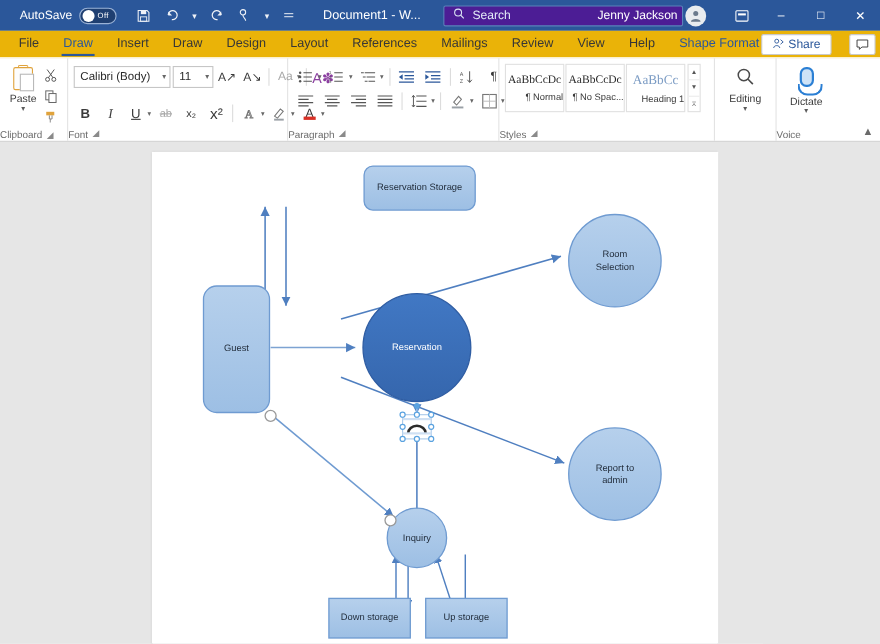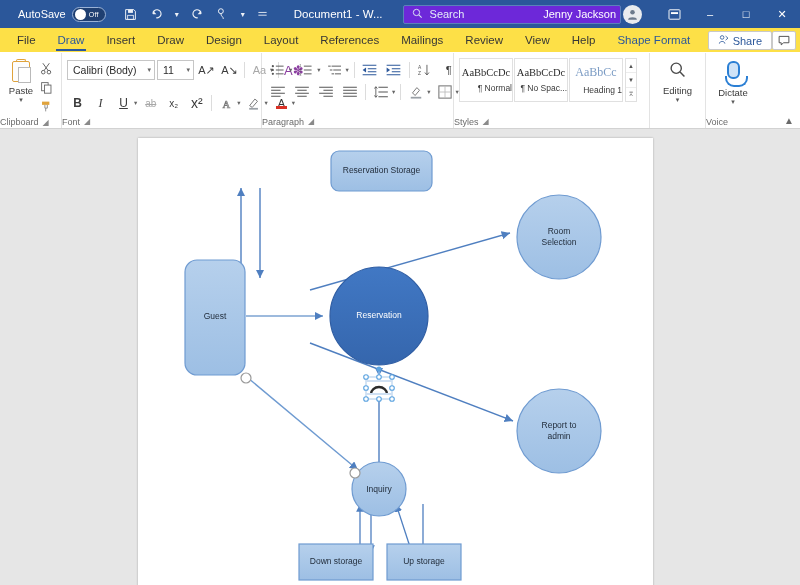--- a/index.html
+++ b/index.html
@@ -45,21 +45,21 @@
     color: #ffffff; font-size: 13px;
     opacity: .92;
   }
   .tb-ico.small { width: 14px; font-size: 8px; }
   .doc-title {
     margin-left: 18px; font-size: 11.5px; color: #ffffff; white-space: nowrap;
   }
   .search-box {
     margin-left: 20px;
     width: 218px; height: 19px;
-    background: #6d28d9;
+    background: #4c1d95;
     border: 1px solid #5b81ba;
     border-radius: 2px;
     display: flex; align-items: center;
     padding-left: 8px; gap: 7px;
   }
   .search-box .sicon { font-size: 10px; color: #dce6f5; }
   .search-box .stext { font-size: 11px; color: #e4ecf8; }
   .tb-right {
     position: absolute; right: 0; top: 0; height: 28px;
     display: flex; align-items: center;
@@ -73,41 +73,41 @@
   }
   .winbtn {
     width: 36px; height: 28px;
     display: flex; align-items: center; justify-content: center;
     color: #ffffff; font-size: 11px;
   }
 
   
   .tabbar {
     height: 25px;
-    background: #fde047;
+    background: #eab308;
     display: flex; align-items: flex-end;
     position: relative;
     border-bottom: 1px solid #ffffff;
   }
   .tab {
     font-size: 11.5px; color: #363636;
     padding: 0 11px; height: 25px;
     display: flex; align-items: center;
     white-space: nowrap;
   }
   .tab.first { margin-left: 6px; }
   .tab.active { color: #2b579a; position: relative; font-weight: 400; }
   .tab.active::after {
     content: ""; position: absolute; left: 9px; right: 9px; bottom: 1px;
     height: 2px; background: #2b579a;
   }
   .tab.ctx { color: #2b579a; }
   .tab-right {
     position: absolute; right: 4px; bottom: 2px;
-    display: flex; align-items: center; gap: 0;
+    display: flex; align-items: center; gap: 16px;
   }
   .share-btn {
     height: 19px; padding: 0 9px;
     border: 1px solid #c9c9c9; border-radius: 2px;
     display: flex; align-items: center; gap: 4px;
     font-size: 11px; color: #2b579a; background: #ffffff;
   }
   .comment-btn {
     width: 24px; height: 19px;
     border: 1px solid #c9c9c9; border-radius: 2px;

